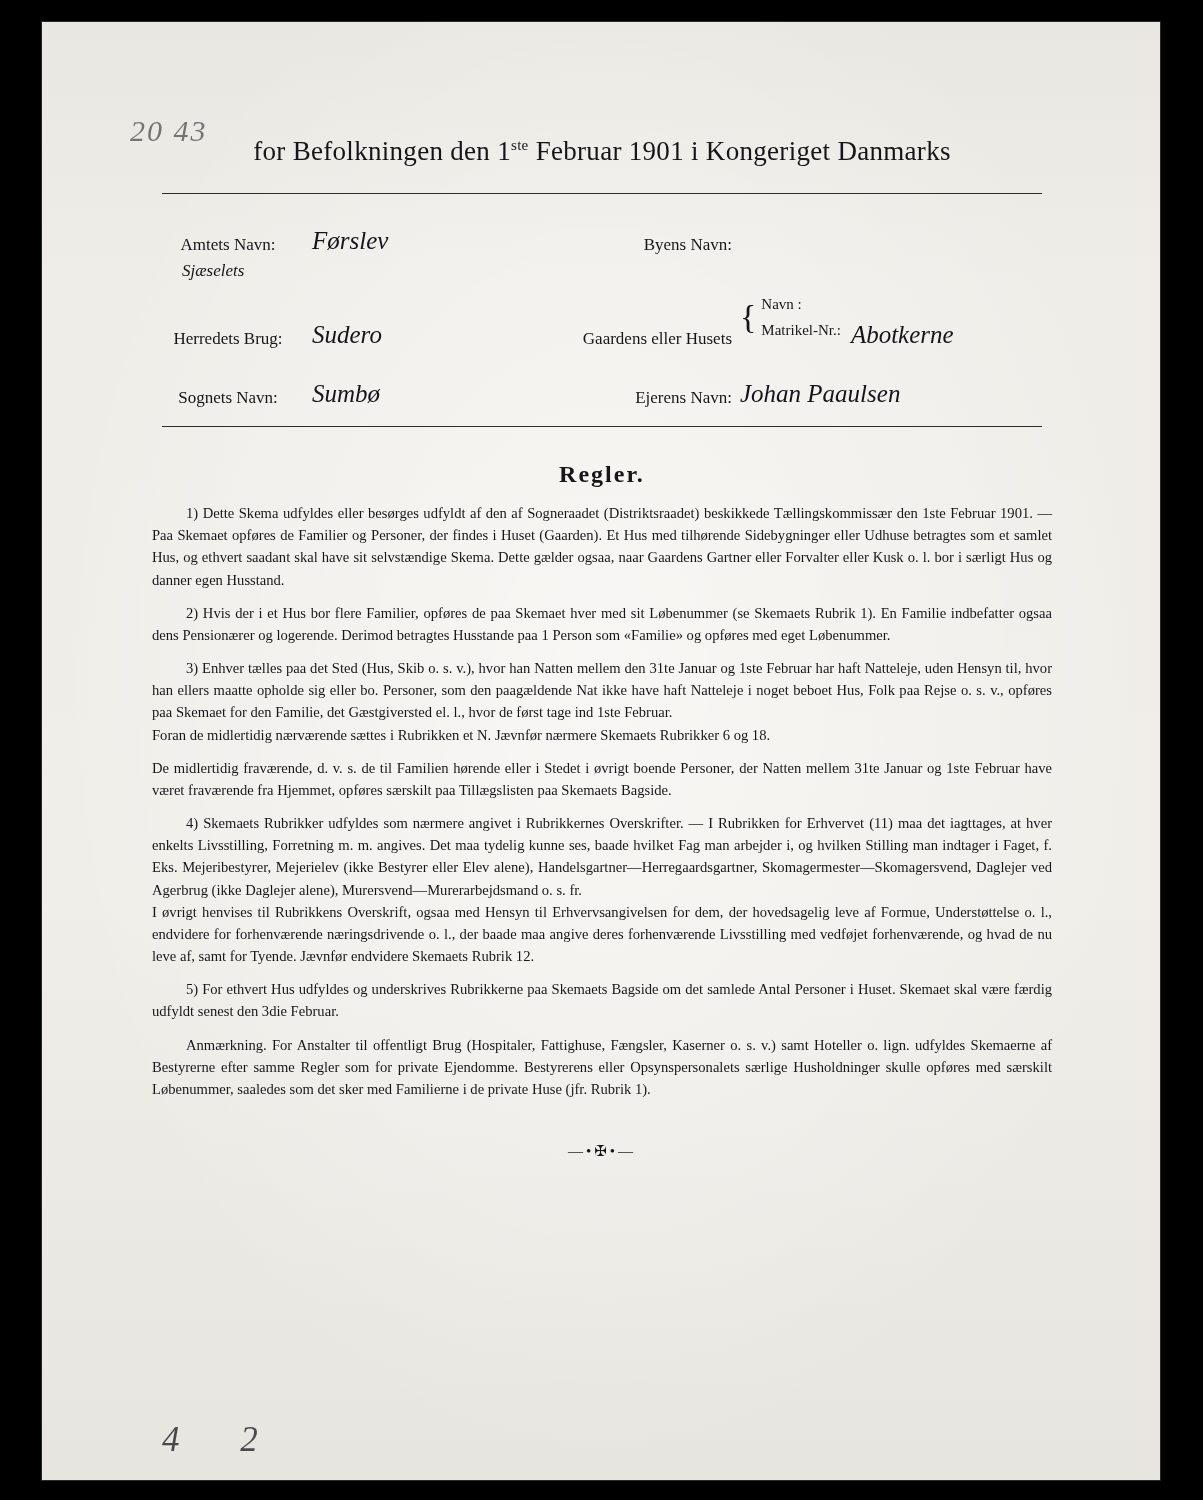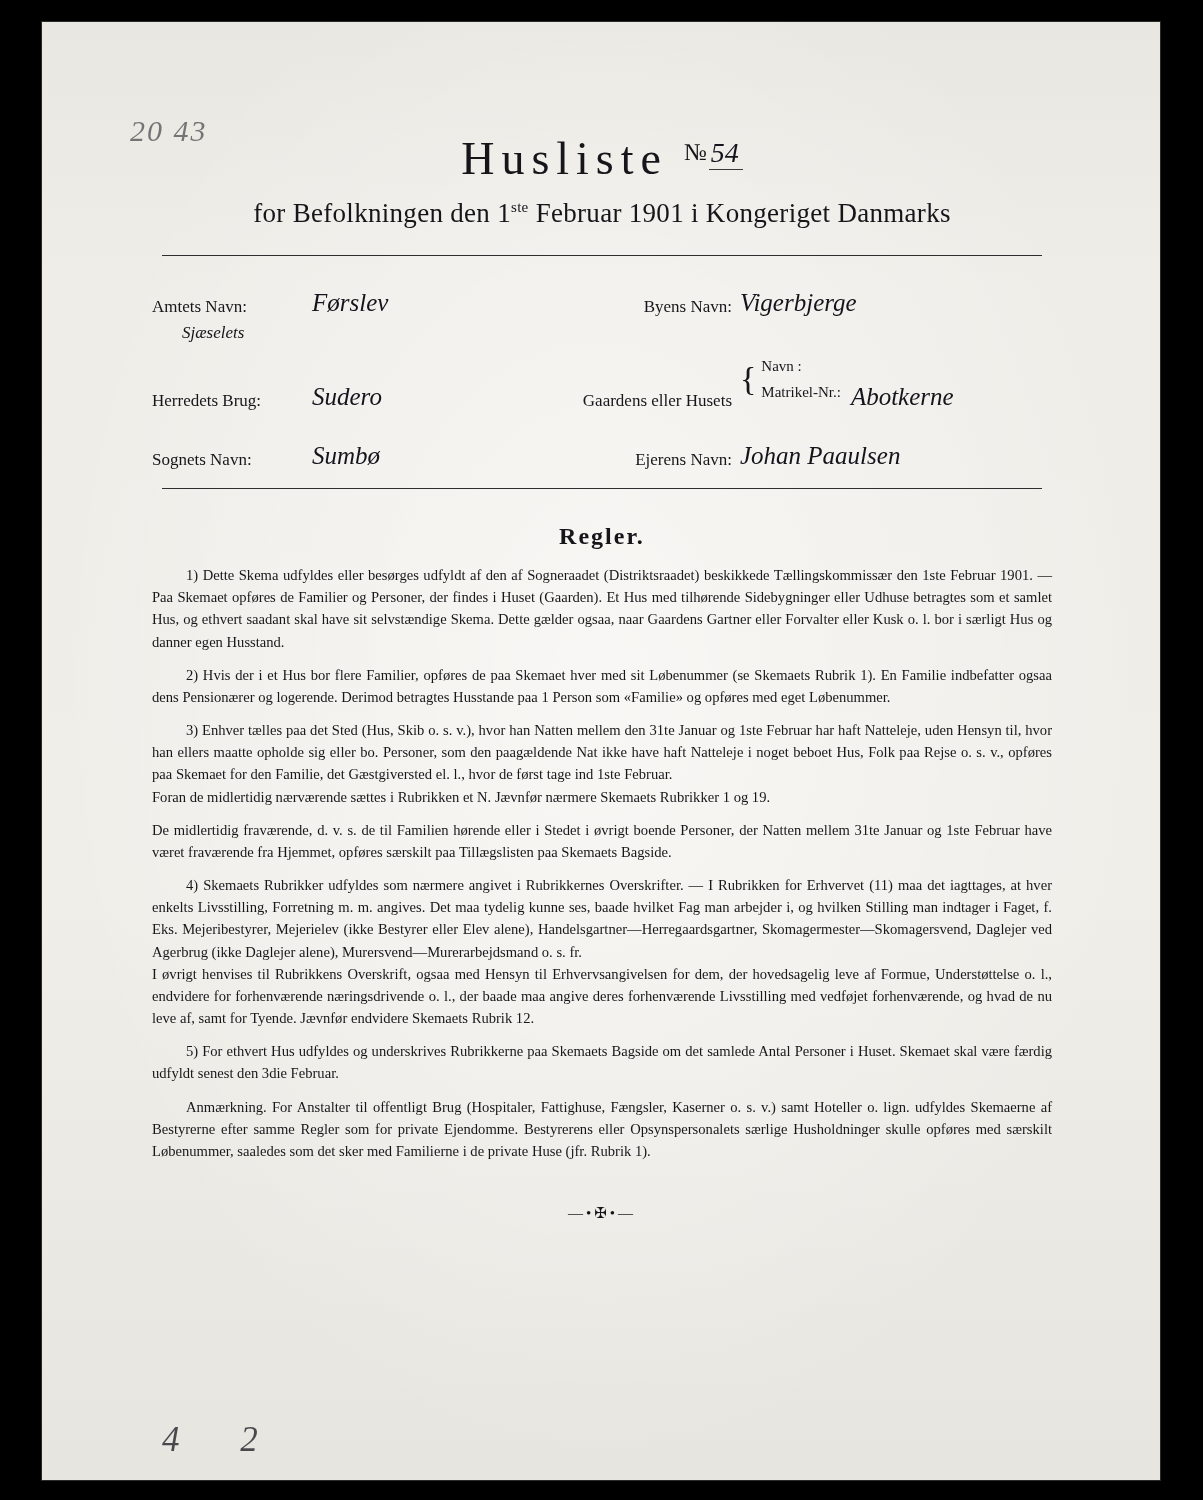--- a/index.html
+++ b/index.html
@@ -127,21 +127,21 @@
     font-size: 17px;
     color: #16161a;
   }
   .field-row {
     display: flex;
     align-items: flex-end;
     margin-bottom: 12px;
     min-height: 30px;
   }
   .lbl {
-    text-align: left;
+    text-align: center;
     padding-right: 8px;
   }
   .val {
     font-size: 25px;
     line-height: 1;
     padding-bottom: 2px;
   }
   .col-a-lbl { width: 152px; }
   .col-a-val { width: 210px; }
   .col-b-lbl { width: 210px; text-align: right; }
@@ -216,38 +216,34 @@
 
 <div class="scan-frame">
   <div class="page">
     <div class="page-inner">
 
       <div class="archive-mark mark-top hand">20  43</div>
       <div class="archive-mark mark-bottom hand">4 2</div>
 
       <div class="content">
 
-        <div class="title-row">
-          <span class="title-main">Husliste</span><span class="title-no">№</span><span class="hand title-nohand">54</span>
-        </div>
 
         <div class="subtitle1">
           <span>for Befolkningen den 1</span><sup>ste</sup>
           <span>Februar 1901 i Kongeriget Danmarks</span>
         </div>
 
         <div class="rule"></div>
 
         <div class="fields">
 
           <div class="field-row">
             <div class="lbl col-a-lbl">Amtets Navn:</div>
             <div class="val col-a-val hand">Førslev</div>
             <div class="lbl col-b-lbl">Byens Navn:</div>
-            <div class="val col-b-val hand">Vigerbjerge</div>
           </div>
 
           <div class="small-note hand">Sjæselets</div>
 
           <div class="field-row">
             <div class="lbl col-a-lbl">Herredets Brug:</div>
             <div class="val col-a-val hand">Sudero</div>
             <div class="lbl col-b-lbl">Gaardens eller Husets</div>
             <div class="brace-group col-b-val">
               <span class="brace">{</span>
@@ -269,21 +265,21 @@
         </div>
 
         <div class="rule bottom"></div>
 
         <div class="regler-head">Regler.</div>
 
         <div class="rules">
           <p class="indent">1) Dette Skema udfyldes eller besørges udfyldt af den af Sogneraadet (Distriktsraadet) beskikkede Tællingskommissær den 1ste Februar 1901. — Paa Skemaet opføres de Familier og Personer, der findes i Huset (Gaarden). Et Hus med tilhørende Sidebygninger eller Udhuse betragtes som et samlet Hus, og ethvert saadant skal have sit selvstændige Skema. Dette gælder ogsaa, naar Gaardens Gartner eller Forvalter eller Kusk o. l. bor i særligt Hus og danner egen Husstand.</p>
           <p class="indent">2) Hvis der i et Hus bor flere Familier, opføres de paa Skemaet hver med sit Løbenummer (se Skemaets Rubrik 1). En Familie indbefatter ogsaa dens Pensionærer og logerende. Derimod betragtes Husstande paa 1 Person som «Familie» og opføres med eget Løbenummer.</p>
           <p class="indent tight">3) Enhver tælles paa det Sted (Hus, Skib o. s. v.), hvor han Natten mellem den 31te Januar og 1ste Februar har haft Natteleje, uden Hensyn til, hvor han ellers maatte opholde sig eller bo. Personer, som den paagældende Nat ikke have haft Natteleje i noget beboet Hus, Folk paa Rejse o. s. v., opføres paa Skemaet for den Familie, det Gæstgiversted el. l., hvor de først tage ind 1ste Februar.</p>
-          <p>Foran de midlertidig nærværende sættes i Rubrikken et N. Jævnfør nærmere Skemaets Rubrikker 1 og 19.</p>
+          <p>Foran de midlertidig nærværende sættes i Rubrikken et N. Jævnfør nærmere Skemaets Rubrikker 6 og 18.</p>
           <p>De midlertidig fraværende, d. v. s. de til Familien hørende eller i Stedet i øvrigt boende Personer, der Natten mellem 31te Januar og 1ste Februar have været fraværende fra Hjemmet, opføres særskilt paa Tillægslisten paa Skemaets Bagside.</p>
           <p class="indent tight">4) Skemaets Rubrikker udfyldes som nærmere angivet i Rubrikkernes Overskrifter. — I Rubrikken for Erhvervet (11) maa det iagttages, at hver enkelts Livsstilling, Forretning m. m. angives. Det maa tydelig kunne ses, baade hvilket Fag man arbejder i, og hvilken Stilling man indtager i Faget, f. Eks. Mejeribestyrer, Mejerielev (ikke Bestyrer eller Elev alene), Handelsgartner—Herregaardsgartner, Skomagermester—Skomagersvend, Daglejer ved Agerbrug (ikke Daglejer alene), Murersvend—Murerarbejdsmand o. s. fr.</p>
           <p>I øvrigt henvises til Rubrikkens Overskrift, ogsaa med Hensyn til Erhvervsangivelsen for dem, der hovedsagelig leve af Formue, Understøttelse o. l., endvidere for forhenværende næringsdrivende o. l., der baade maa angive deres forhenværende Livsstilling med vedføjet forhenværende, og hvad de nu leve af, samt for Tyende. Jævnfør endvidere Skemaets Rubrik 12.</p>
           <p class="indent">5) For ethvert Hus udfyldes og underskrives Rubrikkerne paa Skemaets Bagside om det samlede Antal Personer i Huset. Skemaet skal være færdig udfyldt senest den 3die Februar.</p>
           <p class="indent">Anmærkning. For Anstalter til offentligt Brug (Hospitaler, Fattighuse, Fængsler, Kaserner o. s. v.) samt Hoteller o. lign. udfyldes Skemaerne af Bestyrerne efter samme Regler som for private Ejendomme. Bestyrerens eller Opsynspersonalets særlige Husholdninger skulle opføres med særskilt Løbenummer, saaledes som det sker med Familierne i de private Huse (jfr. Rubrik 1).</p>
         </div>
 
         <div class="ornament">—•✠•—</div>
 
       </div>

